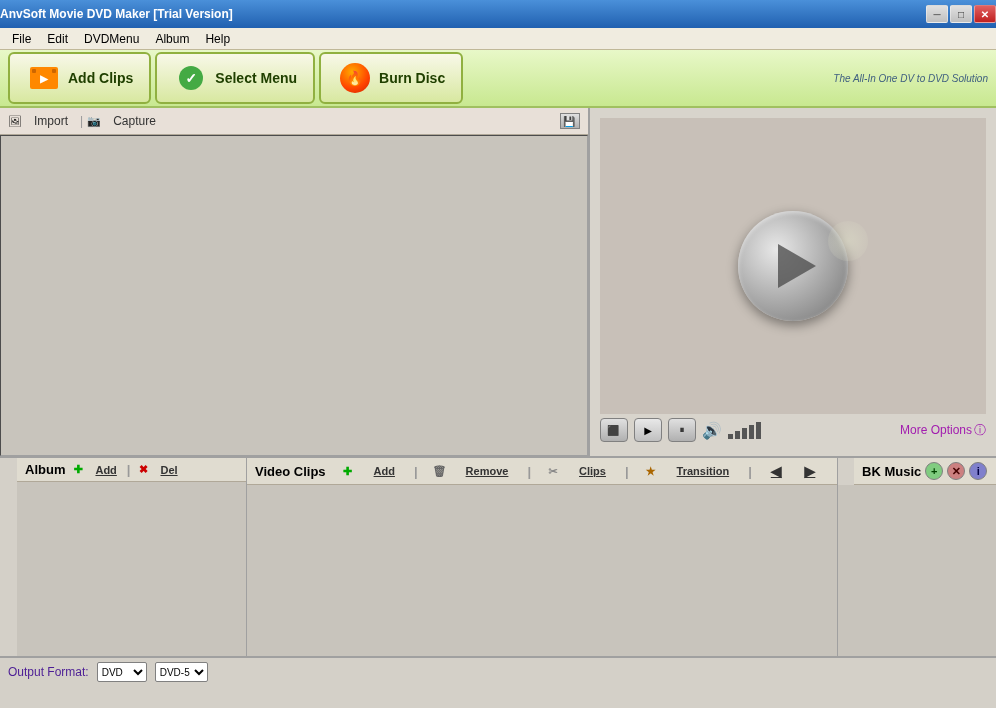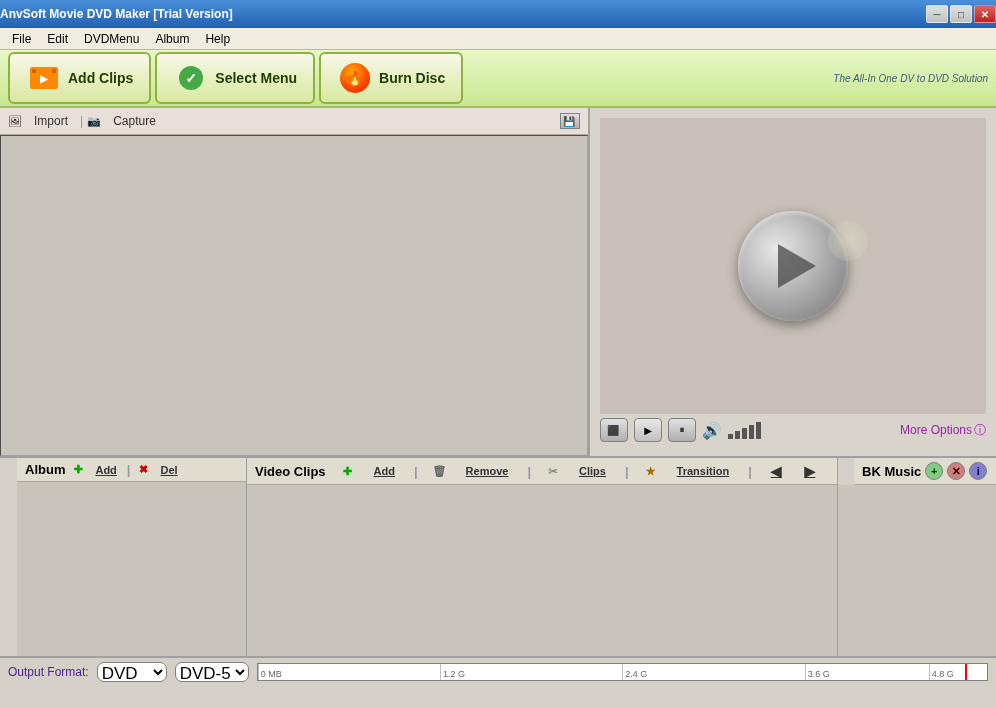--- a/index.html
+++ b/index.html
@@ -336,24 +336,24 @@
       background: #d4d0c8;
       border-top: 2px solid #a0a0a0;
       display: flex;
       align-items: center;
       padding: 0 8px;
       gap: 8px;
     }
     #output-format-label { font-size: 12px; color: #4c1d95; }
     select {
       height: 20px;
-      font-size: 17px;
+      font-size: 10px;
       background: white;
       border: 1px solid #808080;
-      border-radius: 7px;
+      border-radius: 2px;
     }
 
     
     #progress-bar-area {
       flex: 1;
       height: 18px;
       background: white;
       border: 1px solid #808080;
       position: relative;
       display: flex;
@@ -611,31 +611,13 @@
   <select>
     <option>DVD</option>
     <option>SVCD</option>
     <option>VCD</option>
   </select>
   <select>
     <option>DVD-5</option>
     <option>DVD-9</option>
   </select>
 
-  <div id="progress-bar-area">
-    <div class="progress-tick" style="left:0%">
-      <span class="progress-label">0 MB</span>
-    </div>
-    <div class="progress-tick" style="left:25%">
-      <span class="progress-label">1.2 G</span>
-    </div>
-    <div class="progress-tick" style="left:50%">
-      <span class="progress-label">2.4 G</span>
-    </div>
-    <div class="progress-tick" style="left:75%">
-      <span class="progress-label">3.6 G</span>
-    </div>
-    <div class="progress-tick" style="left:92%">
-      <span class="progress-label">4.8 G</span>
-    </div>
-    <div id="progress-red-mark"></div>
-  </div>
 </div>
 
 </body></html>

